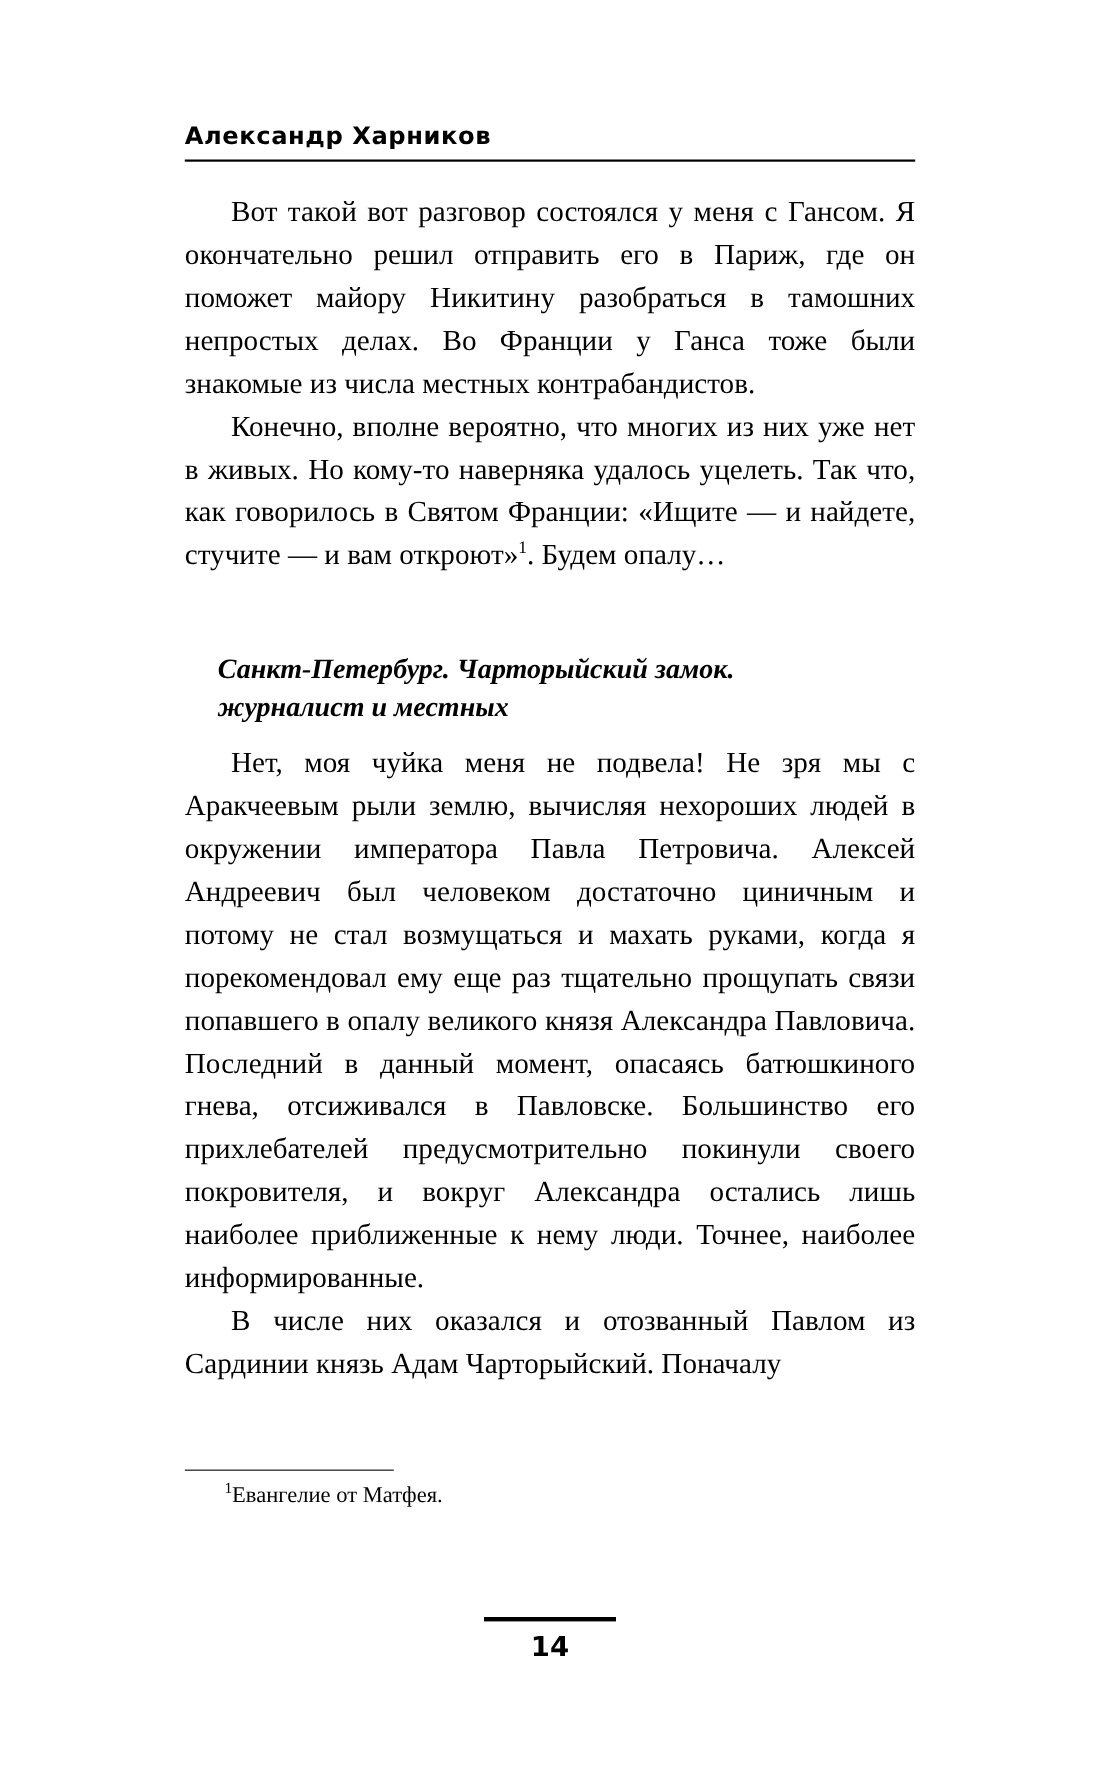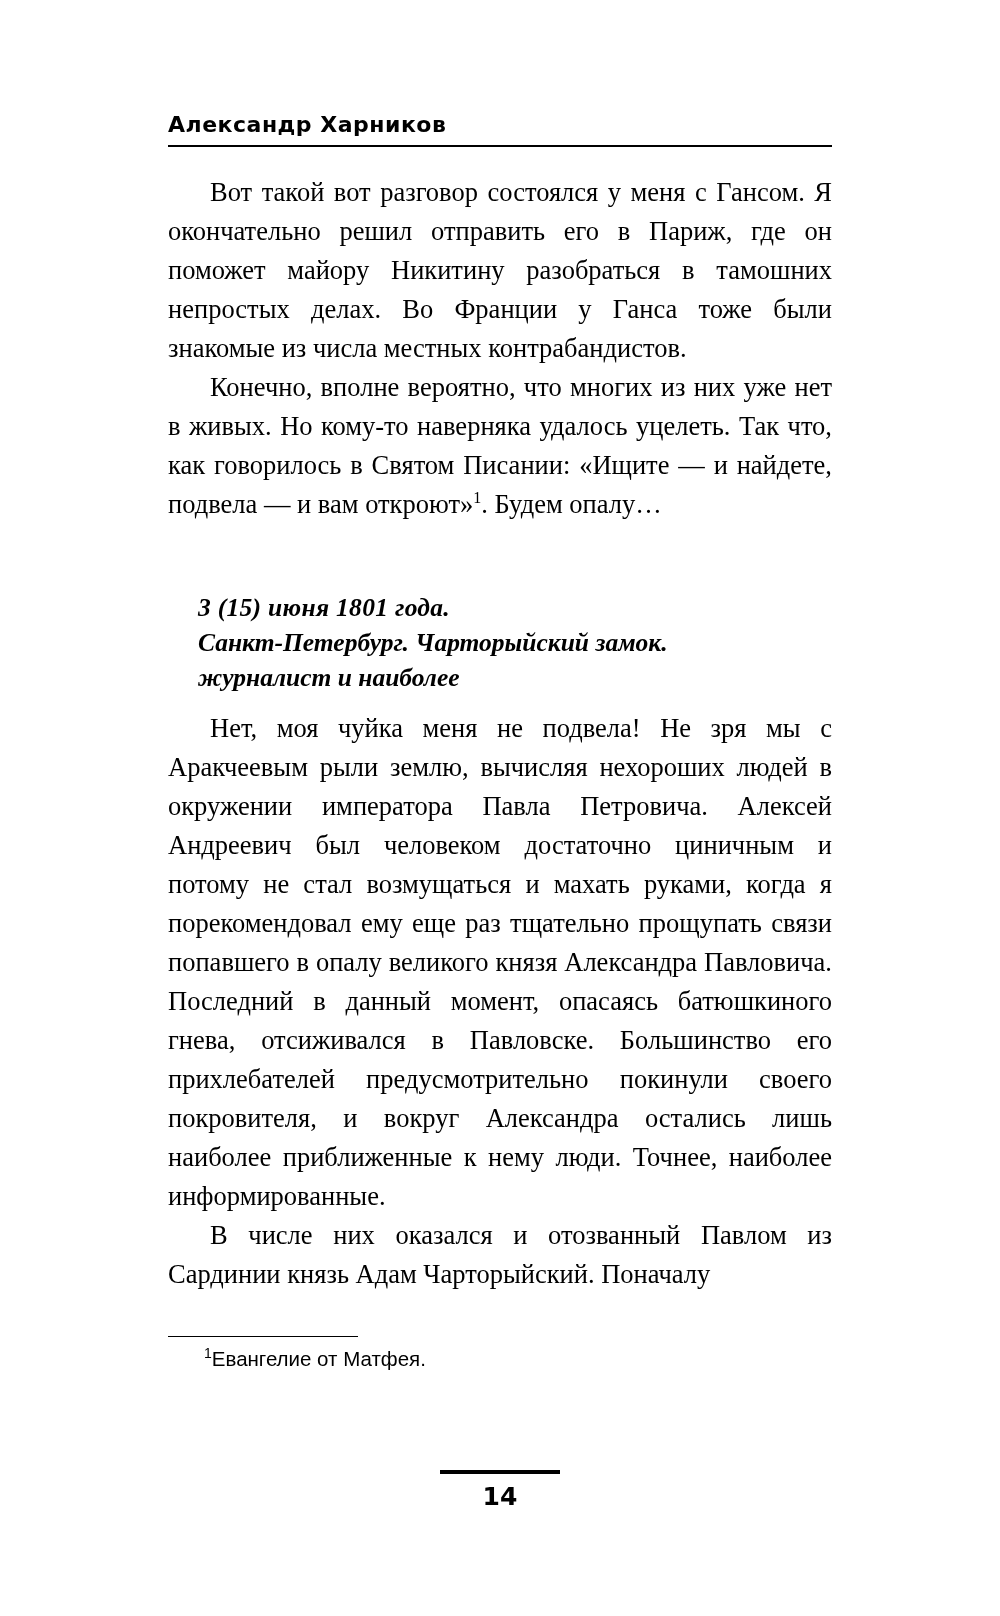--- a/index.html
+++ b/index.html
@@ -87,21 +87,21 @@
     top: 1336px;
     width: 664px;
   }
   .footnote-rule {
     border: 0;
     border-top: 1.6px solid #000;
     width: 190px;
     margin: 0 0 9px 0;
   }
   .footnote-text {
-    font-family: Liberation Sans, sans-serif;
+    font-family: Liberation Serif, serif;
     font-size: 20.5px;
     line-height: 26px;
     text-indent: 36px;
     margin: 0;
   }
   .footnote-text sup {
     font-size: 14px;
     vertical-align: super;
     line-height: 0;
   }
@@ -130,28 +130,27 @@
 
 <div class="page">
 
   <div class="content">
 
     <div class="running-head">Александр Харников</div>
     <hr class="head-rule">
 
     <p class="body-text">Вот такой вот разговор состоялся у меня с Гансом. Я окончательно решил отправить его в Париж, где он поможет майору Никитину разобраться в тамошних непростых делах. Во Франции у Ганса тоже были знакомые из числа местных контрабандистов.</p>
 
-    <p class="body-text"><span>Конечно, вполне вероятно, что многих из них уже нет в живых. Но кому-то наверняка удалось уцелеть. Так что, как говорилось в Святом Писании: «Ищите — и найдете, подвела — и вам откроют»</span><sup class="fn">1</sup><span>. Будем опалу…</span></p>
+    <p class="body-text"><span>Конечно, вполне вероятно, что многих из них уже нет в живых. Но кому-то наверняка удалось уцелеть. Так что, как говорилось в Святом Франции: «Ищите — и найдете, стучите — и вам откроют»</span><sup class="fn">1</sup><span>. Будем опалу…</span></p>
 
     <div class="section-gap"></div>
 
     <div class="scene-heading">
-      <span class="line l1 spaced">3 (15) июня 1801 года.</span>
       <span class="line l2">Санкт-Петербург. Чарторыйский замок.</span>
-      <span class="line l4">журналист и наиболее</span>
+      <span class="line l4">журналист и местных</span>
     </div>
 
     <p class="body-text">Нет, моя чуйка меня не подвела! Не зря мы с Аракчеевым рыли землю, вычисляя нехороших людей в окружении императора Павла Петровича. Алексей Андреевич был человеком достаточно циничным и потому не стал возмущаться и махать руками, когда я порекомендовал ему еще раз тщательно прощупать связи попавшего в опалу великого князя Александра Павловича. Последний в данный момент, опасаясь батюшкиного гнева, отсиживался в Павловске. Большинство его прихлебателей предусмотрительно покинули своего покровителя, и вокруг Александра остались лишь наиболее приближенные к нему люди. Точнее, наиболее информированные.</p>
     <p class="body-text">В числе них оказался и отозванный Павлом из Сардинии князь Адам Чарторыйский. Поначалу</p>
 
   </div>
 
   <div class="footnote-area">
     <hr class="footnote-rule">
     <p class="footnote-text"><sup>1</sup><span>Евангелие от Матфея.</span></p>

